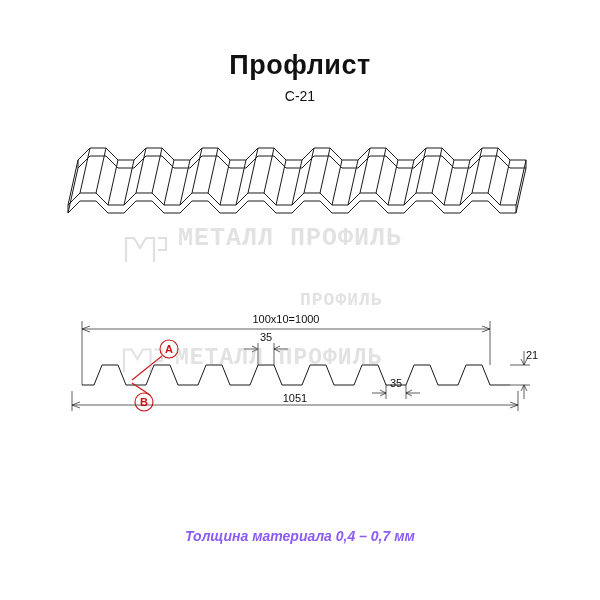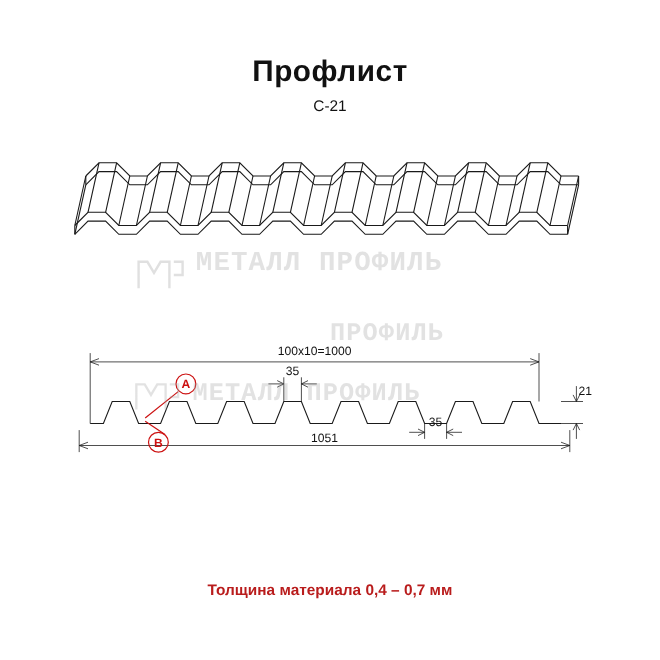--- a/index.html
+++ b/index.html
@@ -42,21 +42,22 @@
     color: #111111;
   }
   .footer-note {
     position: absolute;
     top: 528px;
     left: 0;
     width: 600px;
     text-align: center;
     font-size: 14px;
     font-weight: bold;
-    color: #b91c1c;
+    color: #8b5cf6;
+    font-style: italic;
   }
   .iso-wrap {
     position: absolute;
     top: 120px;
     left: 60px;
     width: 480px;
     height: 130px;
   }
   .section-wrap {
     position: absolute;
@@ -75,21 +76,21 @@
     letter-spacing: 1px;
   }
   .wm1 {
     top: 224px;
     left: 178px;
     font-size: 25px;
   }
   .wm2 {
     top: 290px;
     left: 300px;
-    font-size: 23px;
+    font-size: 18px;
   }
   .wm3 {
     top: 345px;
     left: 175px;
     font-size: 23px;
   }
   .wm-logo {
     position: absolute;
     pointer-events: none;
   }

